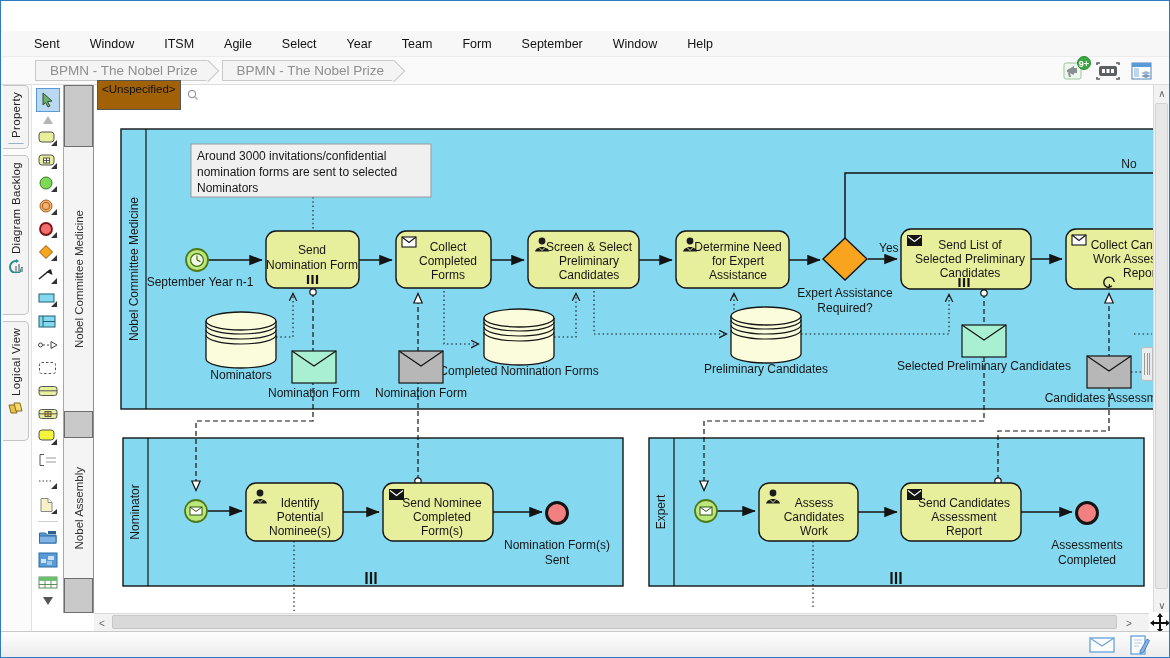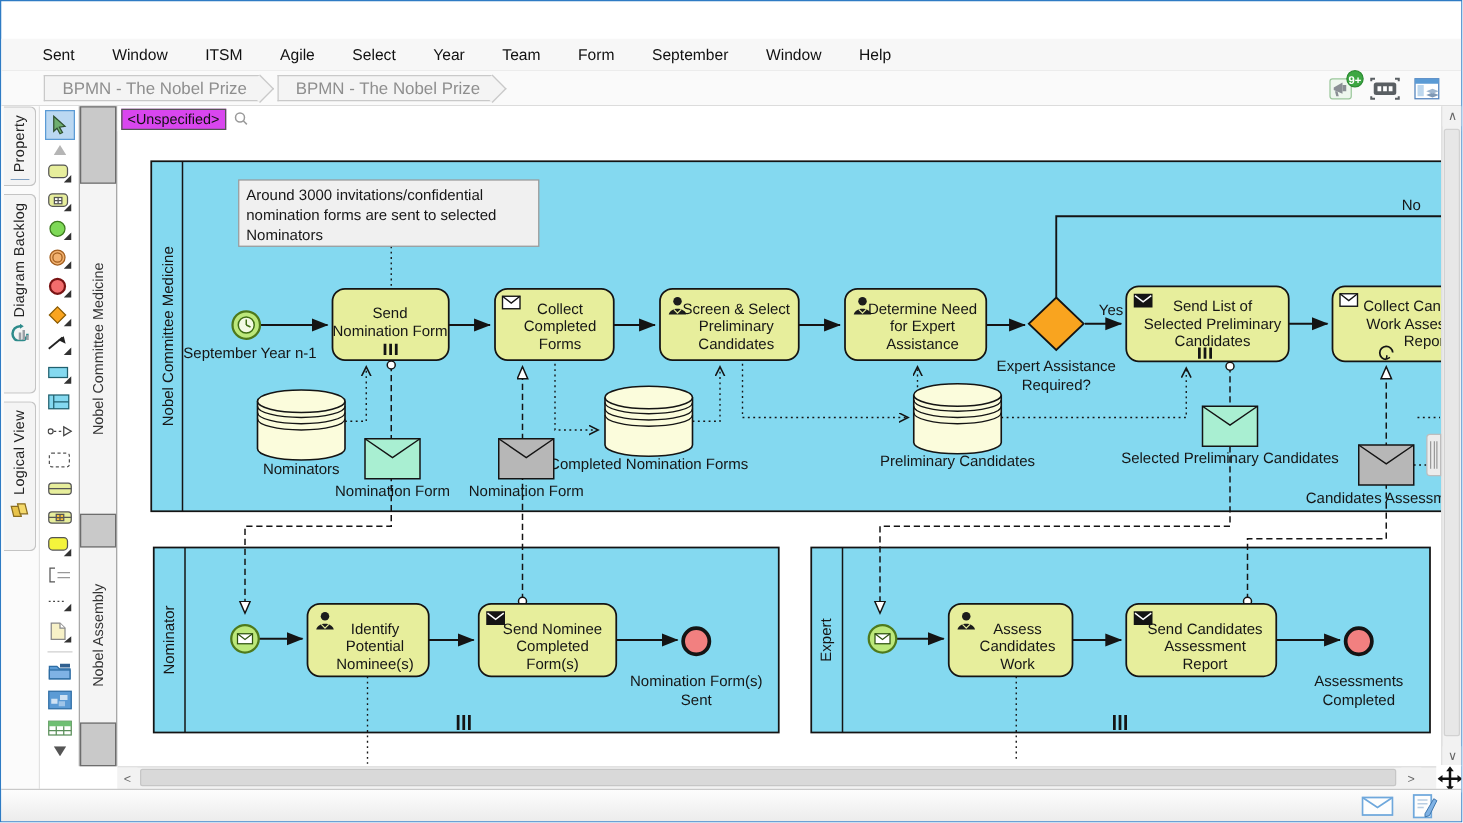--- a/index.html
+++ b/index.html
@@ -47,21 +47,21 @@
 
   
   #frozen{position:absolute;left:62px;top:0;width:31px;height:528px;background:#f4f4f4;border-left:1px solid #a8a8a8;border-right:1px solid #8f8f8f;}
   .fblock{position:absolute;left:0;width:29px;background:#c9c9c9;border:1px solid #6d6d6d;}
   .flabel{position:absolute;left:0;width:29px;display:flex;align-items:center;justify-content:center;}
   .flabel span{writing-mode:vertical-rl;transform:rotate(180deg);font-size:11.5px;color:#333;white-space:nowrap;}
 
   
   #canvas{position:absolute;left:93px;top:0;width:1075px;height:546px;background:#fff;}
   #canvas-topbar{position:absolute;left:0;top:0;width:100%;height:20px;background:#fff;display:flex;align-items:center;}
-  #zoombox{margin-left:3px;border:1px solid #555;background:#d946ef;font-size:11.5px;color:#111;padding:0 4px;height:17px;line-height:16px;cursor:pointer;}
+  #zoombox{margin-left:3px;border:1px solid #555;background:#a16207;font-size:11.5px;color:#111;padding:0 4px;height:30px;line-height:16px;cursor:pointer;}
   #diagram-svg{position:absolute;left:0;top:20px;width:1059px;height:508px;}
 
   
   #vscroll{position:absolute;right:0;top:0;width:16px;height:528px;background:#f2f2f2;border-left:1px solid #dadada;}
   .sbtn{position:absolute;width:16px;height:16px;background:#f2f2f2;color:#666;font-size:10px;display:flex;align-items:center;justify-content:center;}
   #vthumb{position:absolute;left:1px;top:18px;width:13px;height:486px;background:#e7e7e7;border:1px solid #d2d2d2;border-radius:2px;}
   #hscroll{position:absolute;left:0;bottom:0;width:1059px;height:18px;background:#f2f2f2;border-top:1px solid #dadada;}
   #hthumb{position:absolute;left:18px;top:1px;height:14px;width:1005px;background:#d9d9d9;border:1px solid #c6c6c6;border-radius:2px;}
   #corner-pan{position:absolute;right:-2px;bottom:-3px;width:22px;height:22px;display:flex;align-items:center;justify-content:center;background:#fff;}
   #splitter-grip{position:absolute;right:16px;top:262px;width:12px;height:34px;background:#ececec;border:1px solid #bdbdbd;border-radius:3px 0 0 3px;display:flex;align-items:center;justify-content:center;gap:1.5px;}

